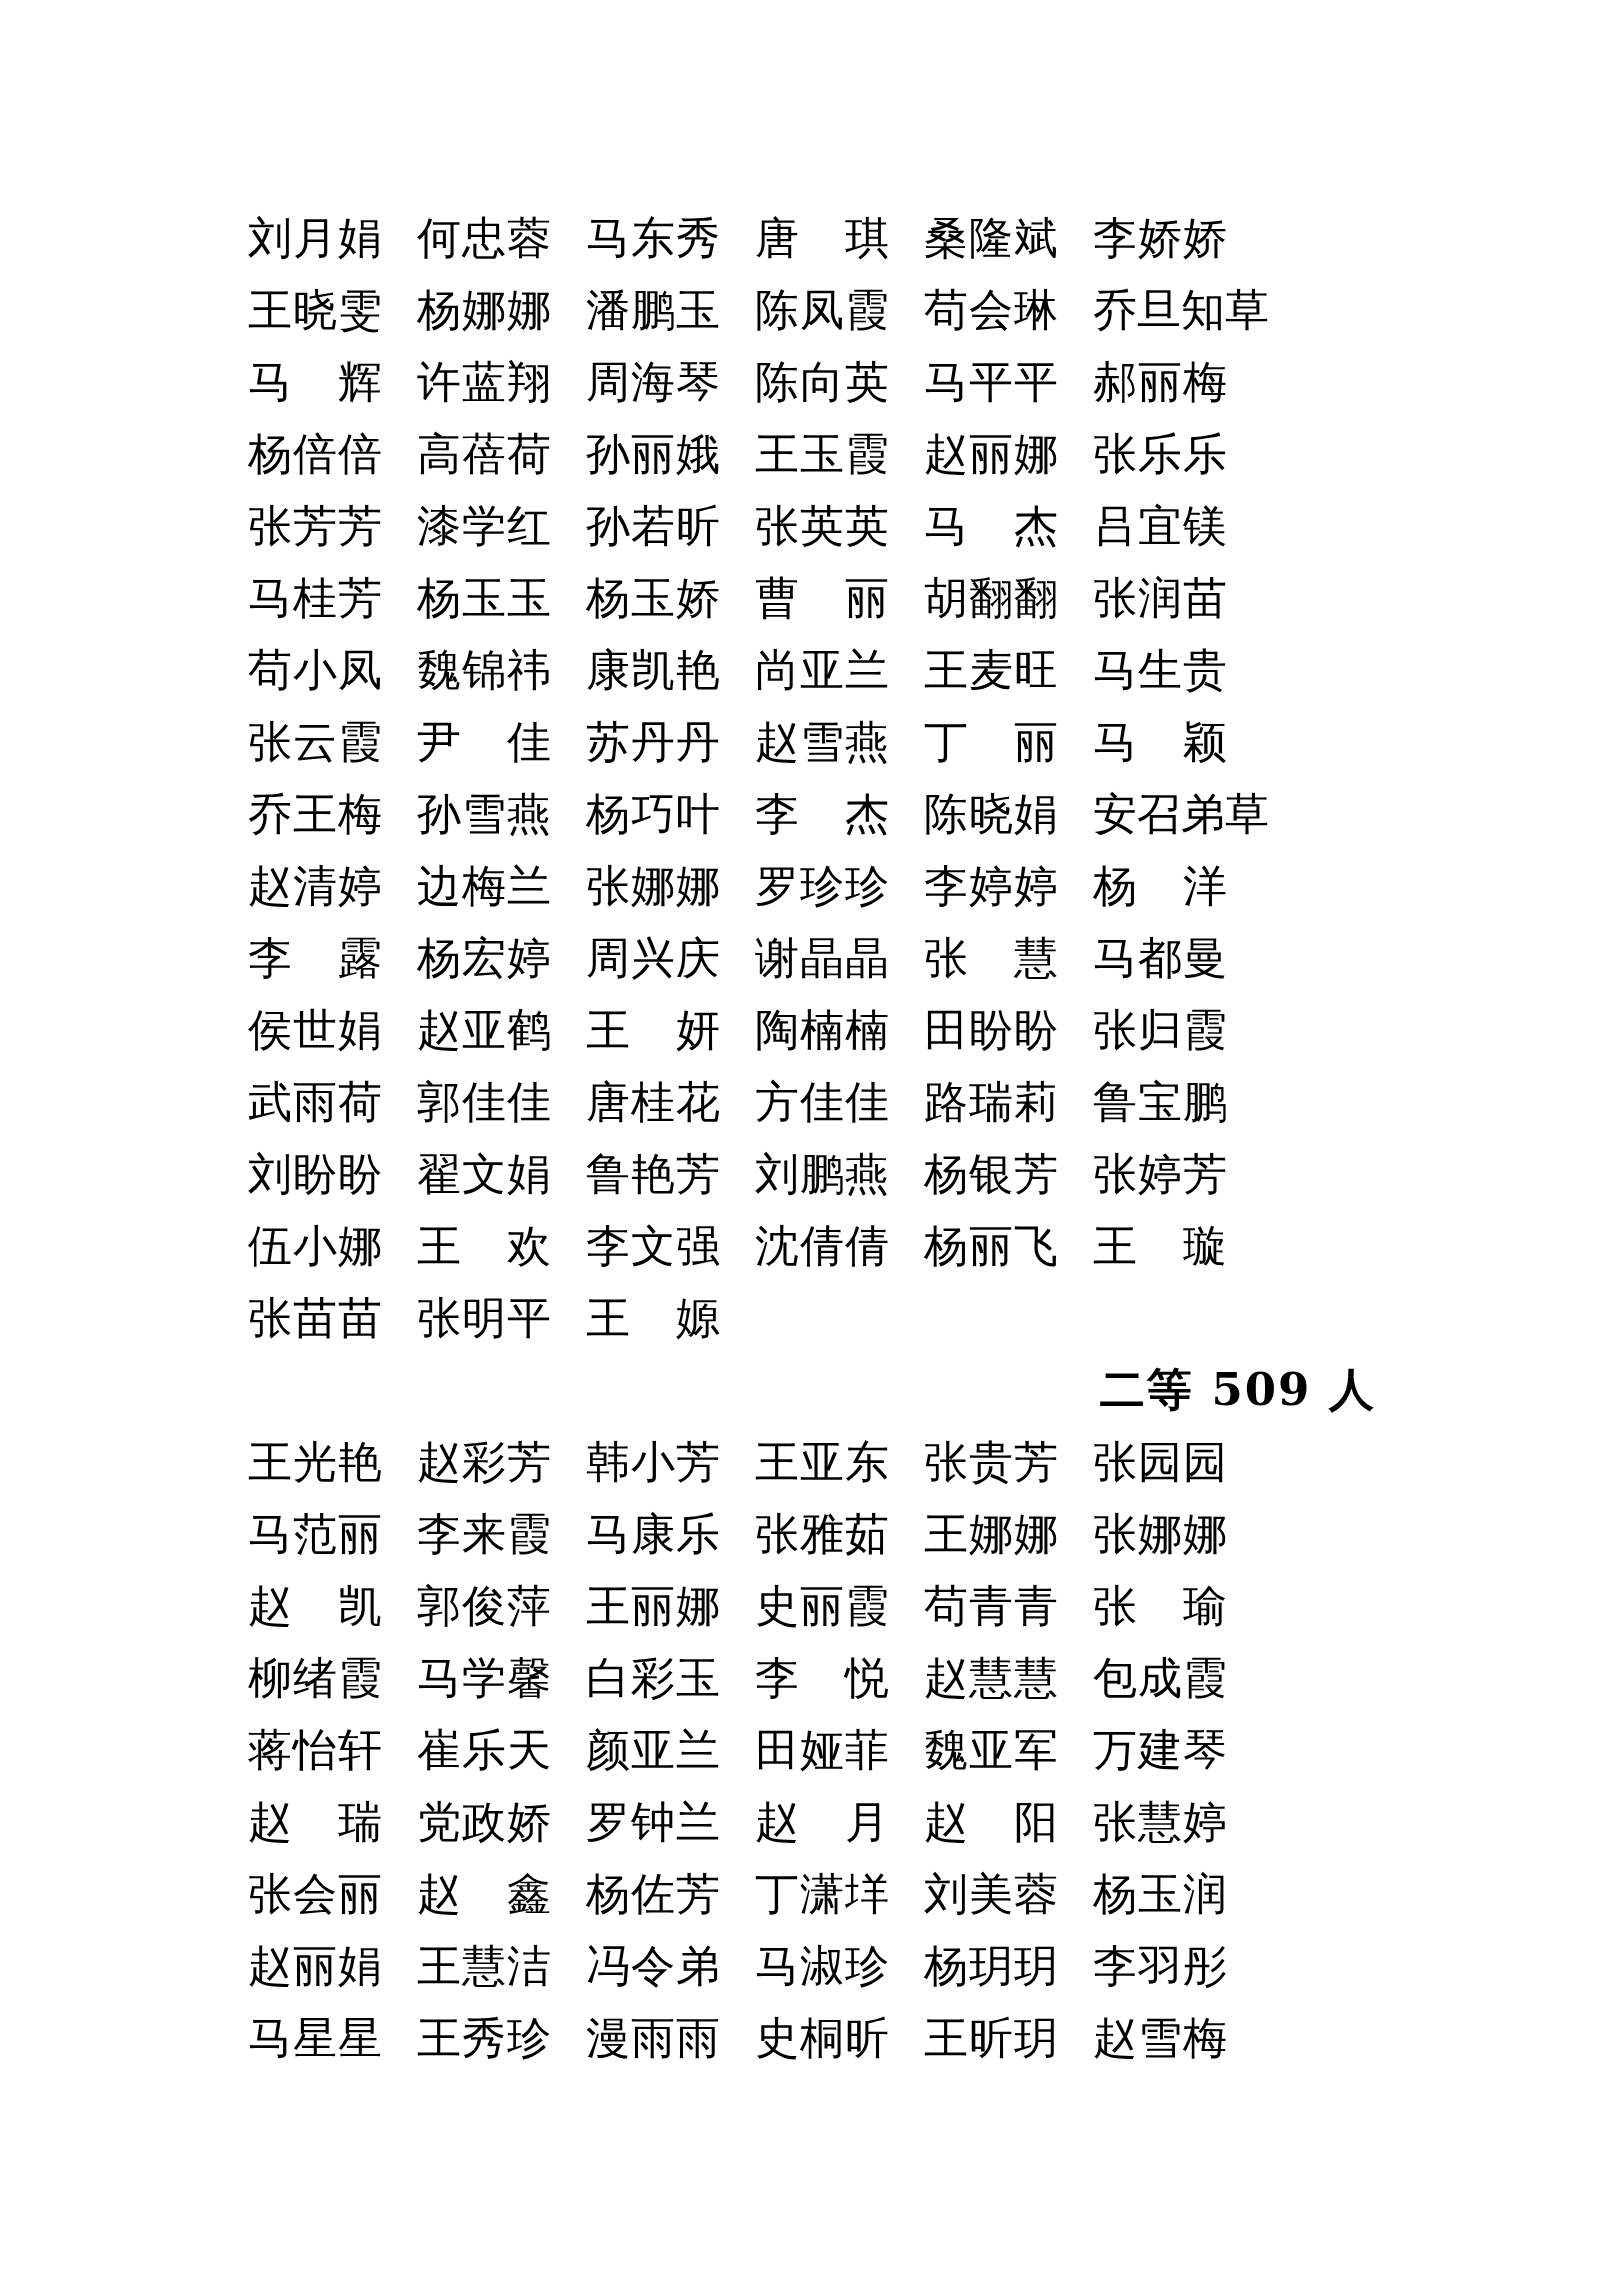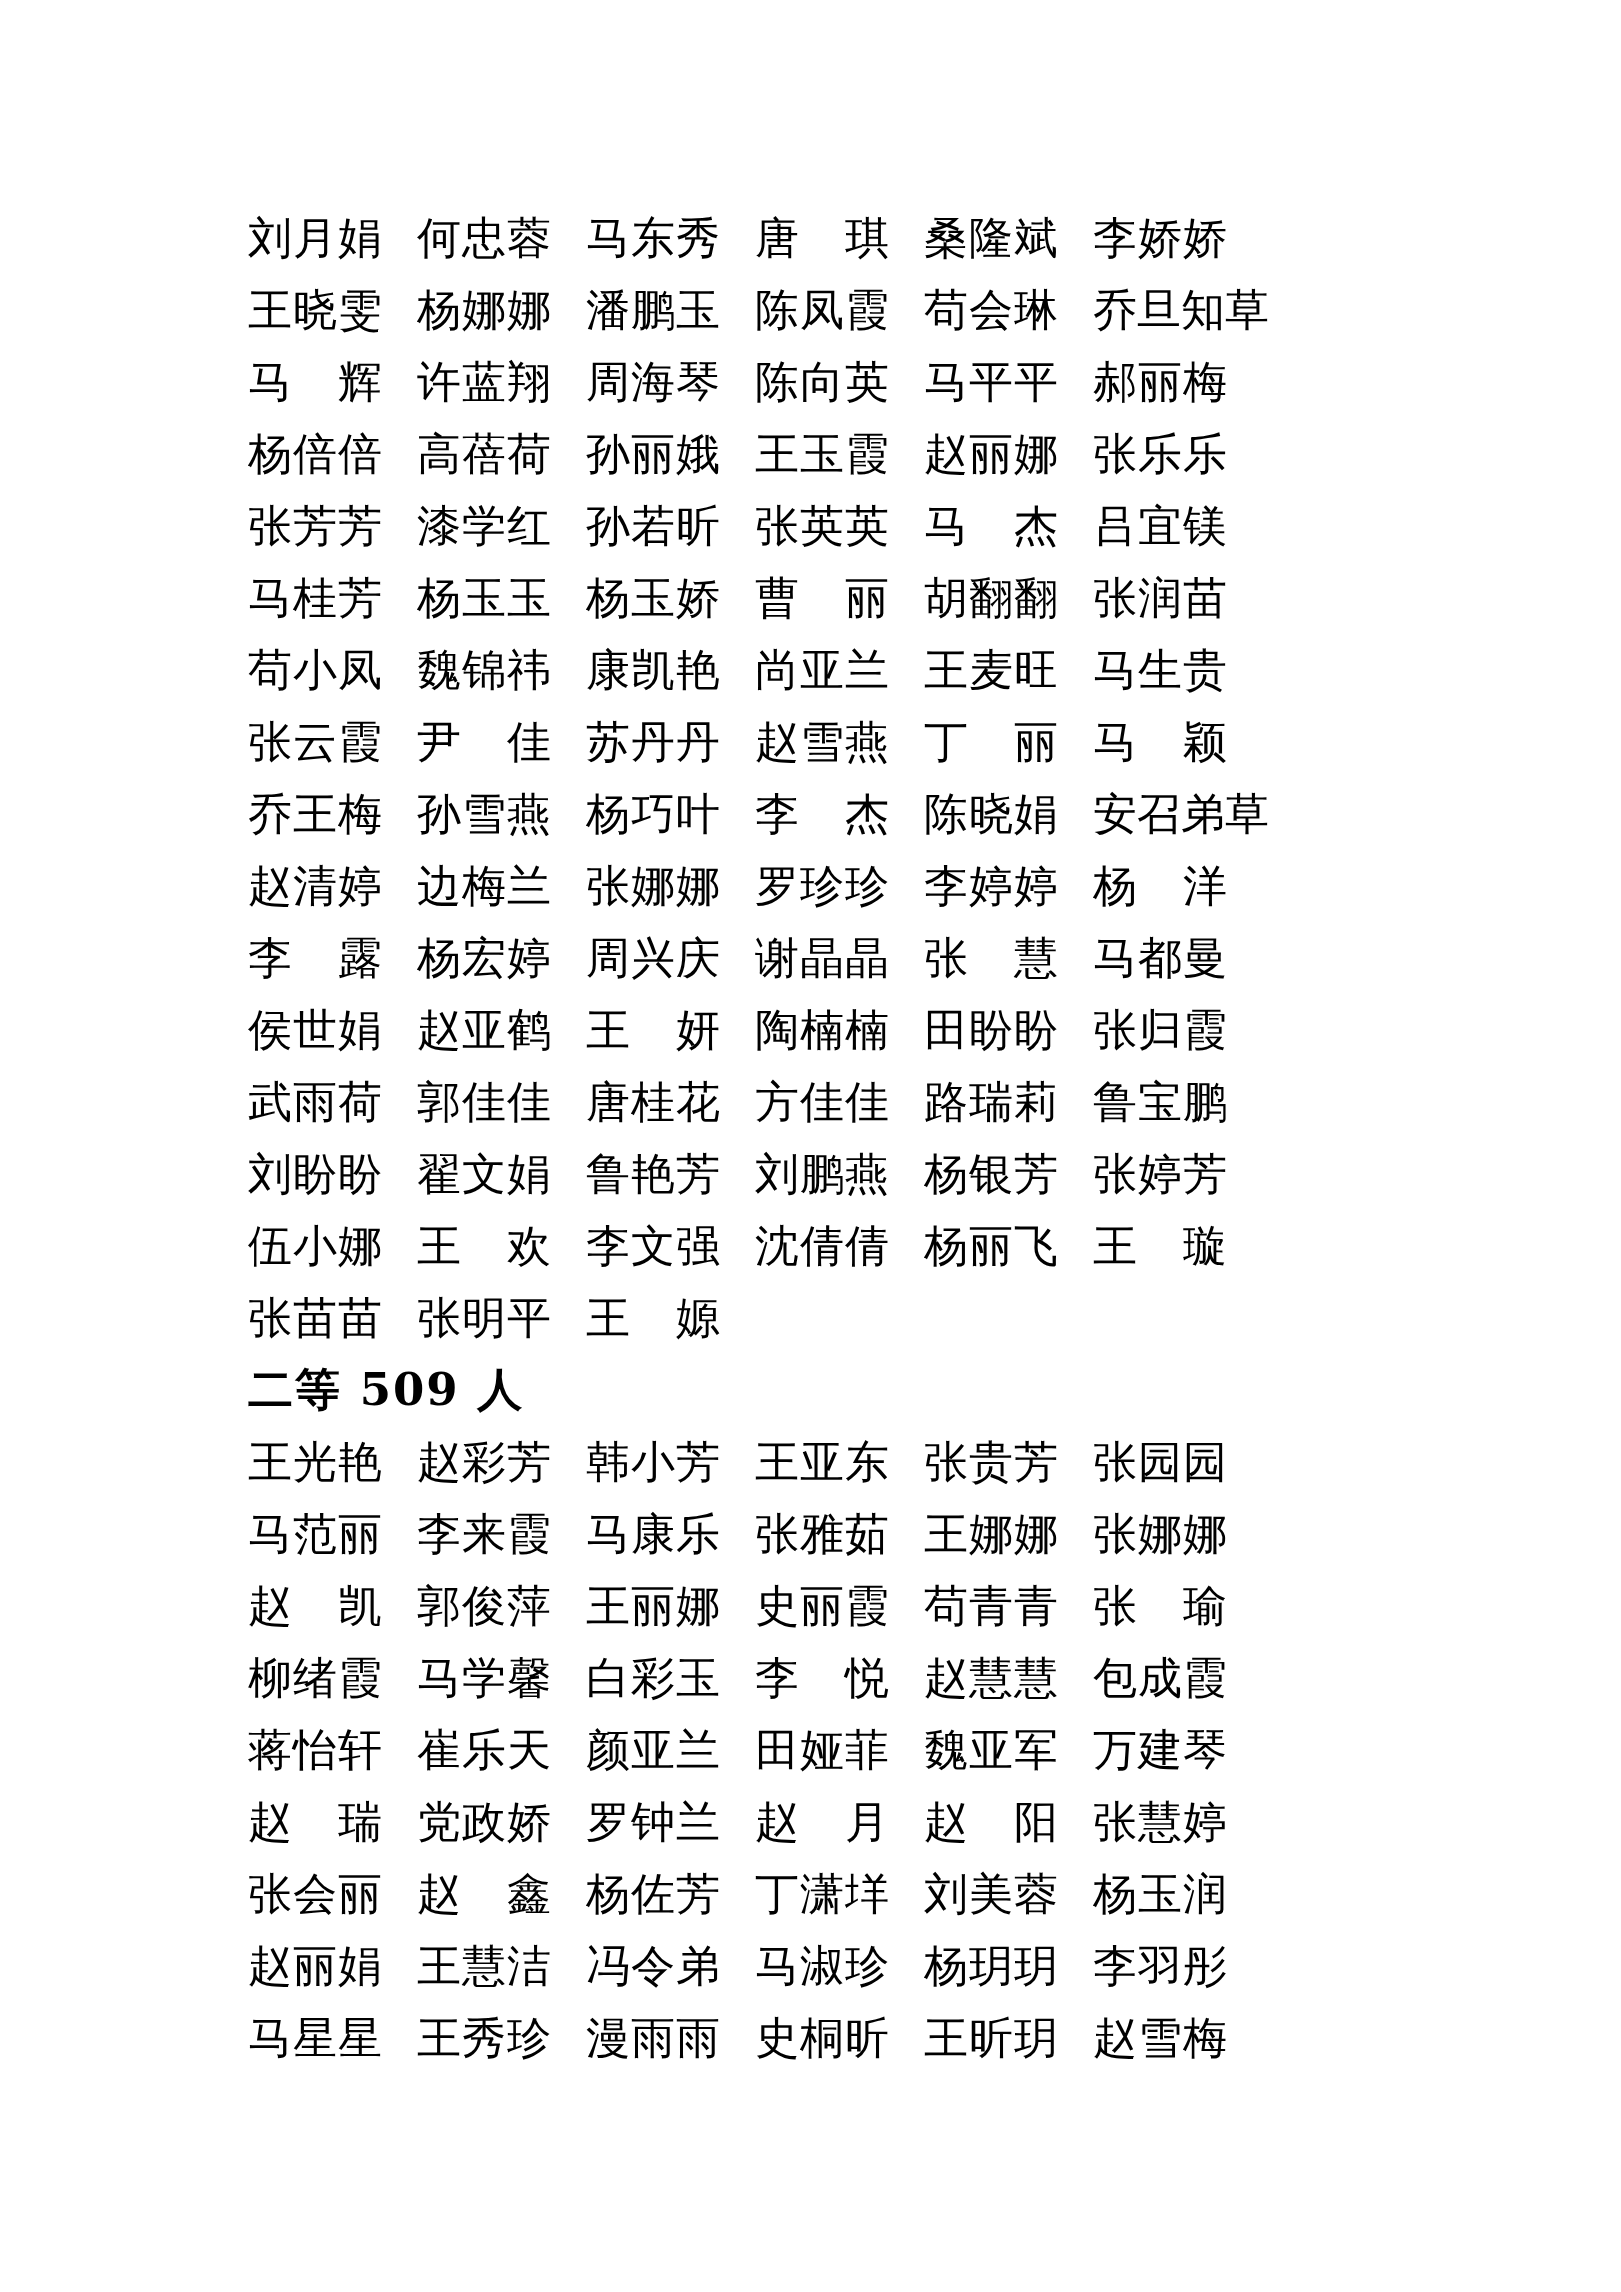--- a/index.html
+++ b/index.html
@@ -32,21 +32,21 @@
     display: inline-flex;
     justify-content: space-between;
     width: 134px;
     flex: 0 0 auto;
   }
   .name.n4 { width: auto; min-width: 134px; }
   .name.n4 .ch { margin-right: 0; }
   .heading {
     height: 72px;
     line-height: 72px;
-    text-align: left;
+    text-align: right;
     font-weight: bold;
     font-size: 45px;
     letter-spacing: 2px;
   }
 </style>
 </head>
 <body>
 
 <div class="page" style="background: rgb(255, 255, 255); color: rgb(0, 0, 0);">
   <div class="content" id="content">

